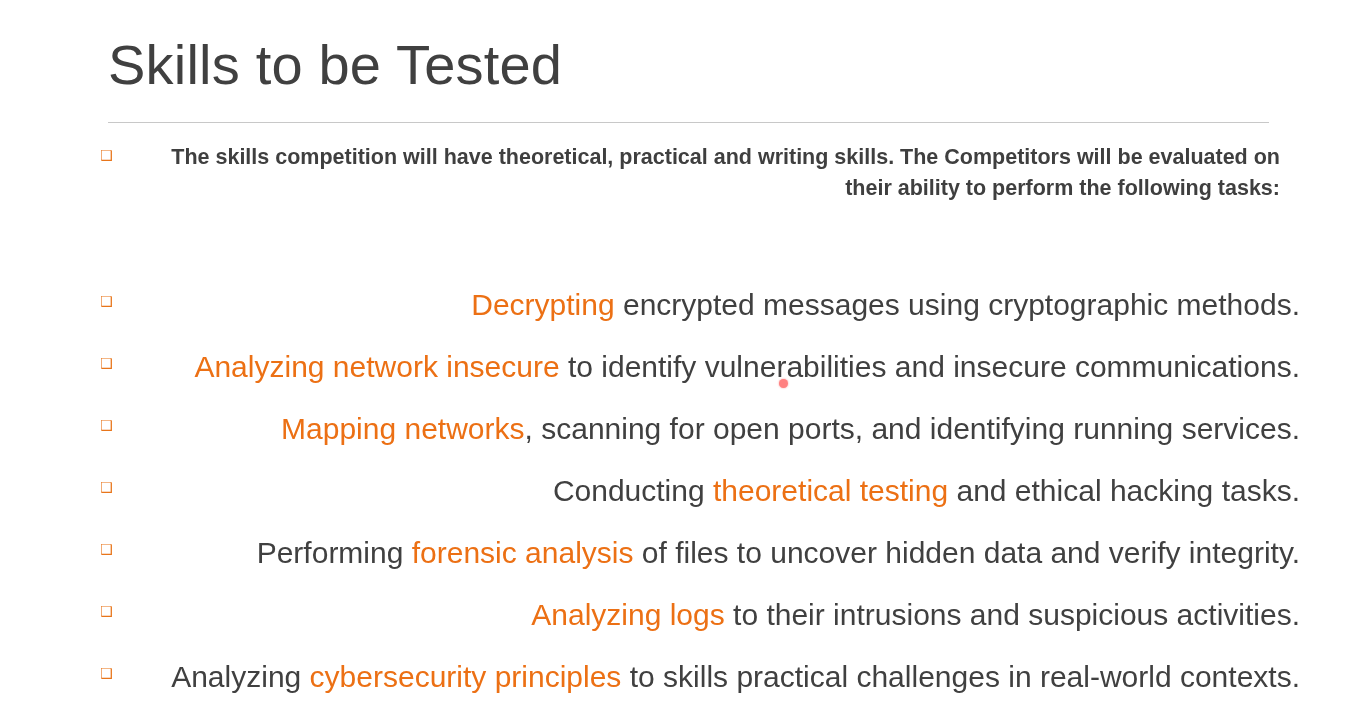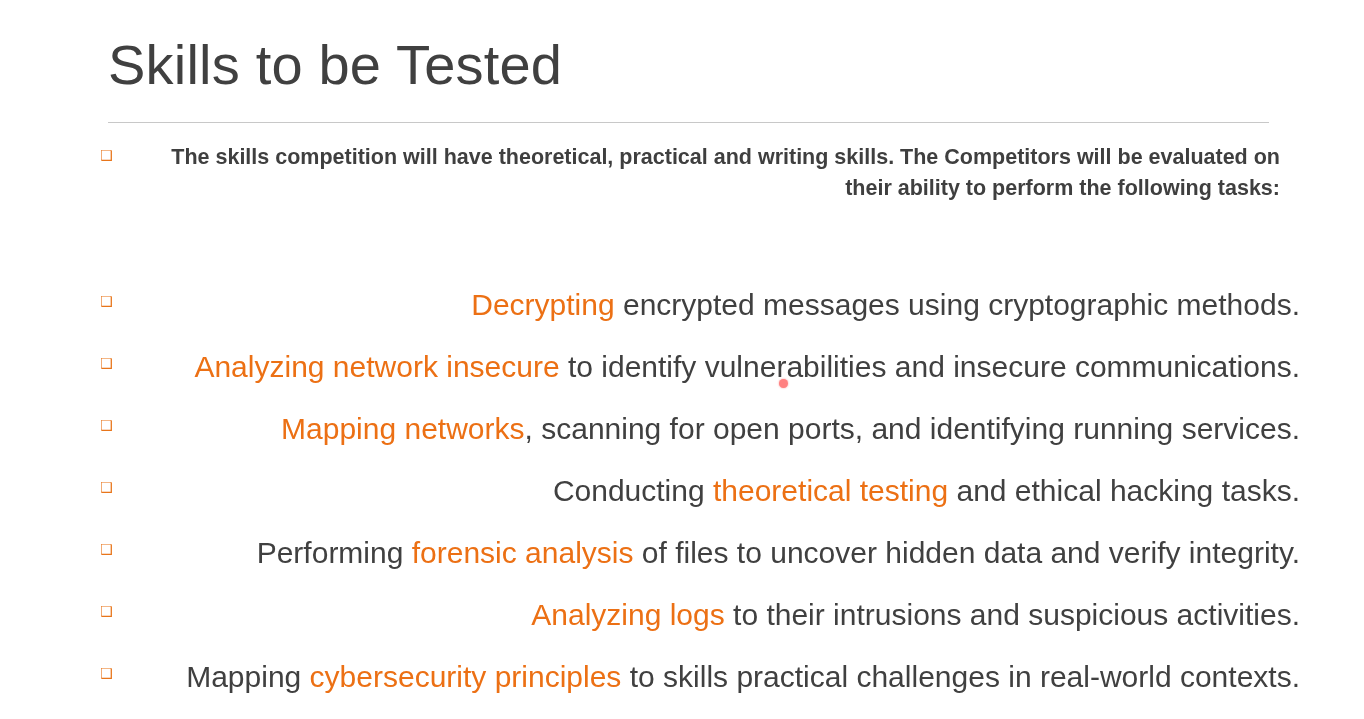--- a/index.html
+++ b/index.html
@@ -139,18 +139,18 @@
     <div class="bullet-row item">
       <span class="bullet-marker">❑</span>
       <span class="bullet-text"><span>Performing </span><span class="hl">forensic analysis</span><span> of files to uncover hidden data and verify integrity.</span></span>
     </div>
     <div class="bullet-row item">
       <span class="bullet-marker">❑</span>
       <span class="bullet-text"><span class="hl">Analyzing logs</span><span> to their intrusions and suspicious activities.</span></span>
     </div>
     <div class="bullet-row item">
       <span class="bullet-marker">❑</span>
-      <span class="bullet-text"><span>Mapping </span><span class="hl">cybersecurity principles</span><span> to skills practical challenges in real-world contexts.</span></span>
+      <span class="bullet-text"><span>Analyzing </span><span class="hl">cybersecurity principles</span><span> to skills practical challenges in real-world contexts.</span></span>
     </div>
   </div>
 
   <div class="cursor-dot"></div>
 </div>
 
 </body></html>

